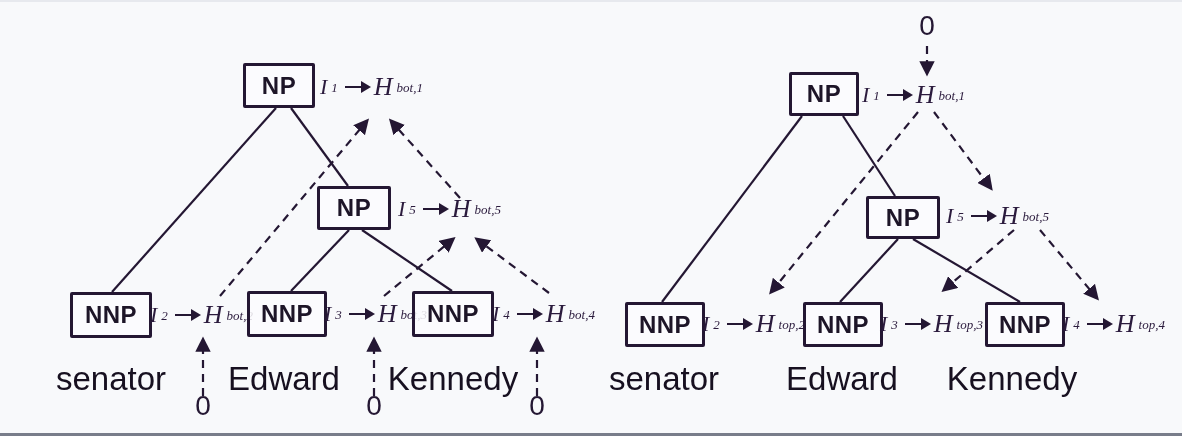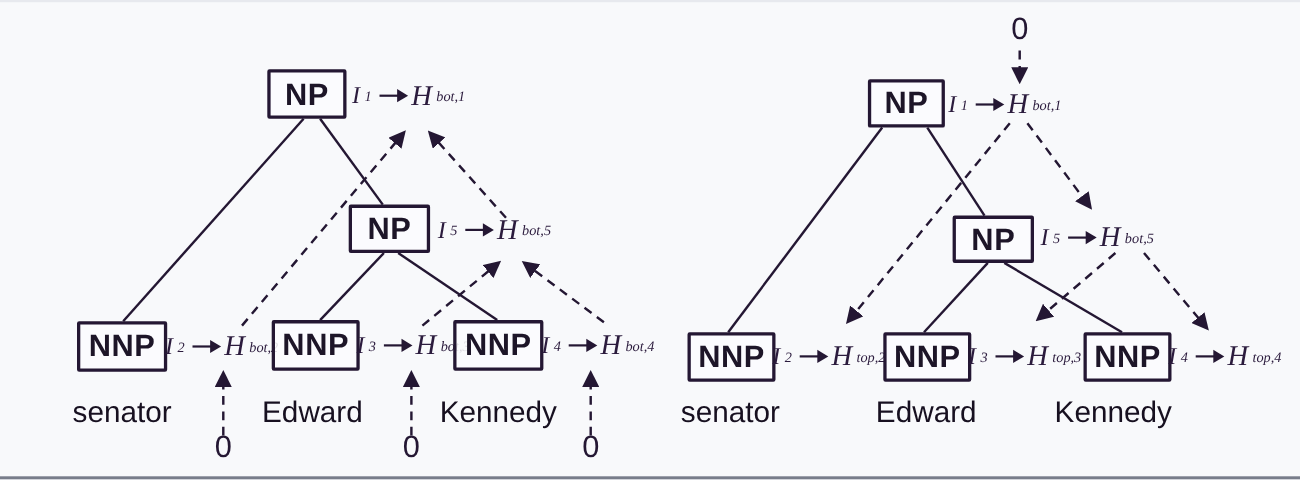--- a/index.html
+++ b/index.html
@@ -16,21 +16,21 @@
   .node-box{
     position:absolute;
     border:3.5px solid #241733;
     border-radius:2px;
     background:rgba(252,252,254,.85);
     display:flex;align-items:center;justify-content:center;
     box-sizing:border-box;
     z-index:2;
   }
   .node-tag{
-    font-size:28px;font-weight:600;color:#1d1528;letter-spacing:.5px;line-height:1;
+    font-size:24px;font-weight:600;color:#1d1528;letter-spacing:.5px;line-height:1;
   }
   .state-label{
     position:absolute;height:34px;
     display:flex;align-items:center;gap:3px;
     z-index:2;white-space:nowrap;
   }
   .vi,.vh{
     font-family:"Liberation Serif","DejaVu Serif",serif;
     font-style:italic;color:#2b1b3d;line-height:1;
   }
@@ -47,21 +47,21 @@
     margin:0 9px 0 4px;flex:0 0 auto;
   }
   .mini-arrow::after{
     content:"";position:absolute;right:-9px;top:-5.2px;
     border-left:10px solid #241733;
     border-top:6.5px solid transparent;
     border-bottom:6.5px solid transparent;
   }
   .word{
     position:absolute;transform:translateX(-50%);
-    font-size:27px;color:#171020;line-height:1;z-index:2;
+    font-size:33px;color:#171020;line-height:1;z-index:2;
   }
   .zero{
     position:absolute;transform:translateX(-50%);
     font-size:28px;color:#241733;line-height:1;z-index:2;
   }
 </style>
 </head>
 <body>
 
 <div class="figure">

